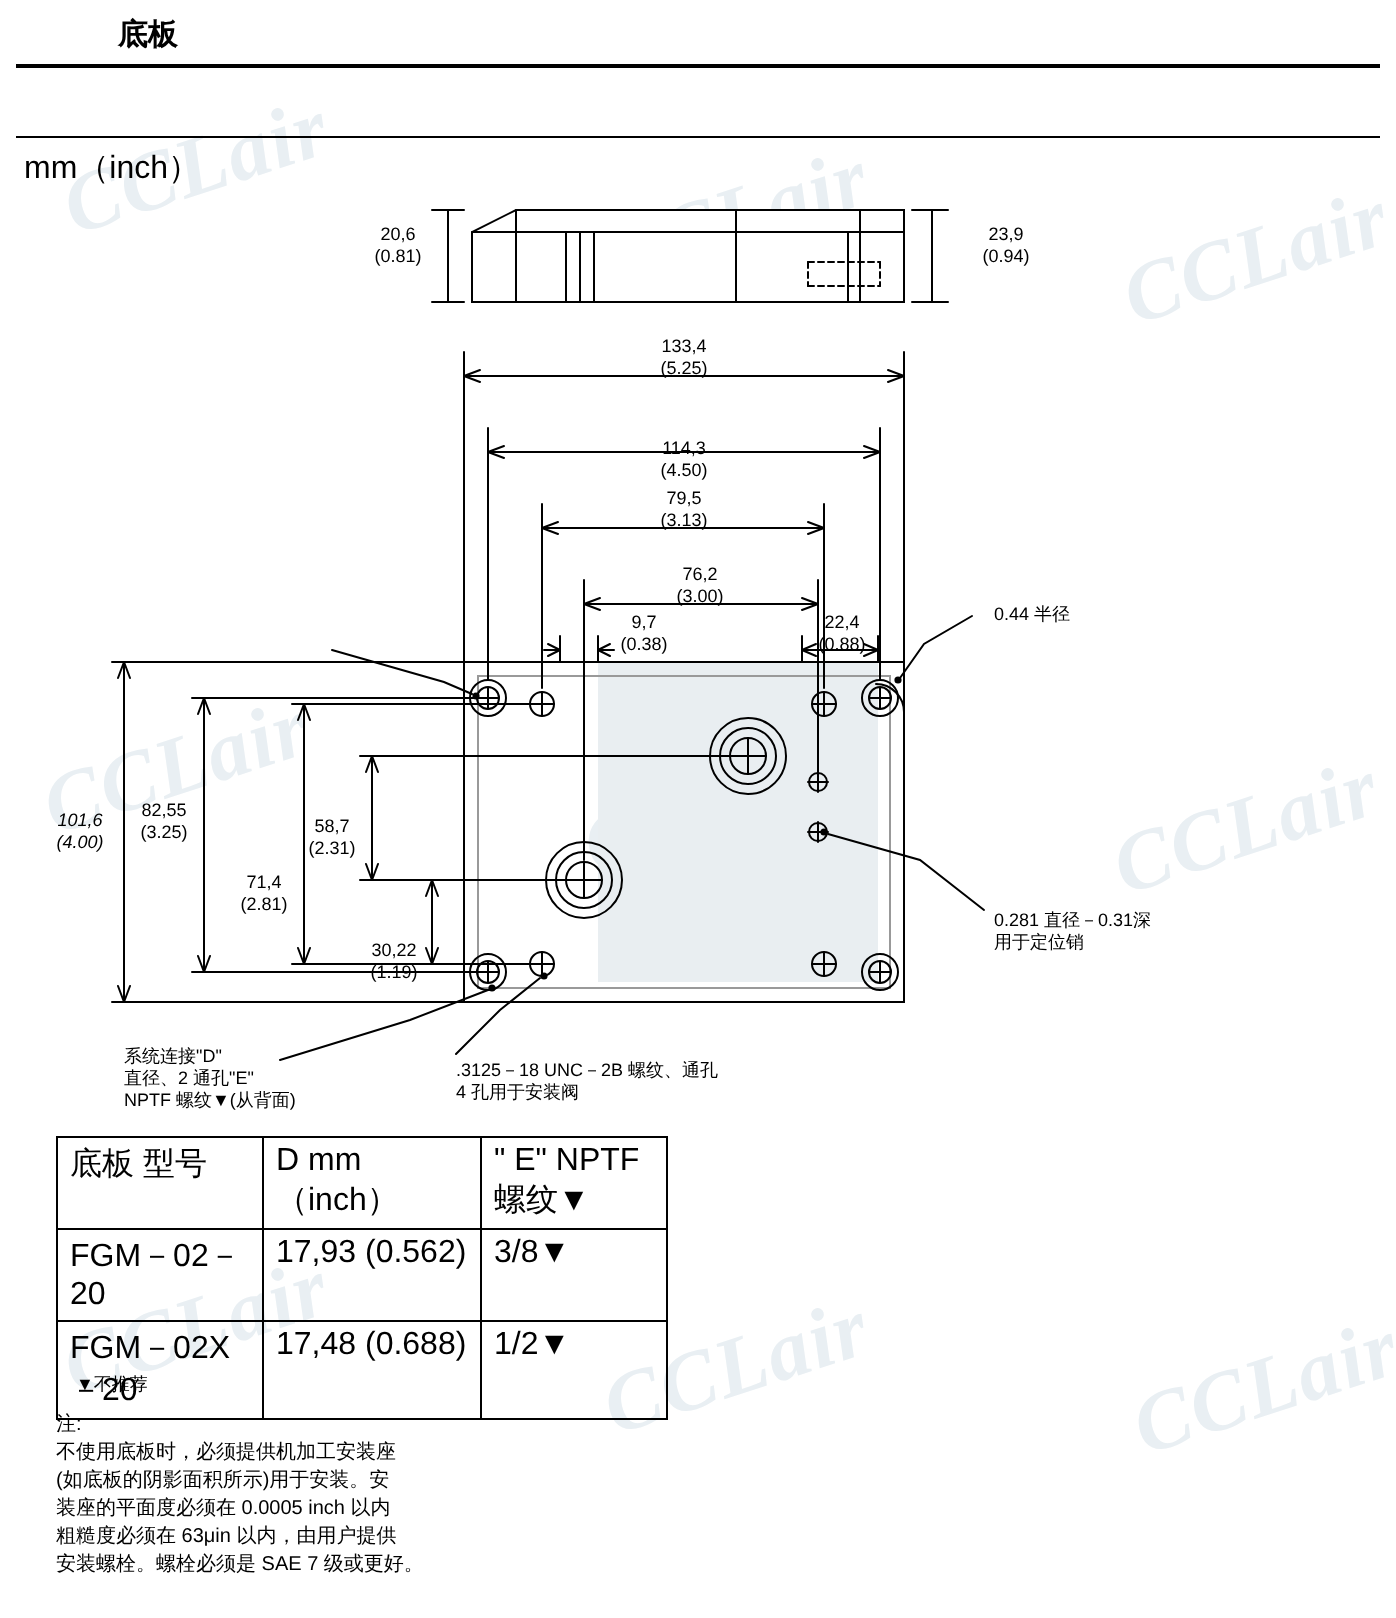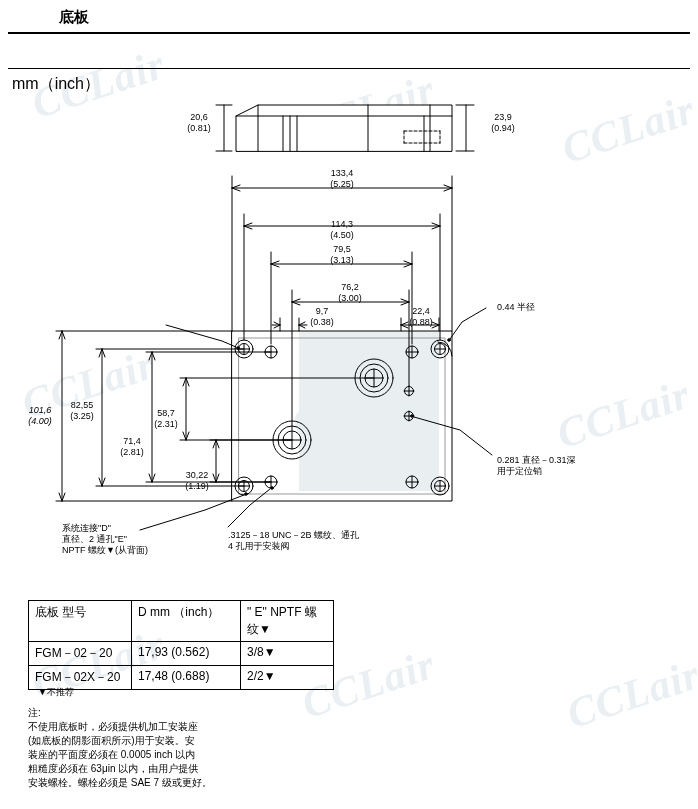--- a/index.html
+++ b/index.html
@@ -35,21 +35,21 @@
   .hr1{position:absolute;left:8px;top:32px;width:682px;height:2px;background:#000;}
   .model{position:absolute;left:12px;top:46px;font-size:14px;letter-spacing:1px;}
   .hr2{position:absolute;left:8px;top:68px;width:682px;height:1px;background:#000;}
   .unit{position:absolute;left:12px;top:74px;font-size:16px;}
 
   
   .lbl{position:absolute;font-size:9px;line-height:11px;white-space:pre;}
   .lbl.c{text-align:center;}
 
   
-  .tbl{position:absolute;left:28px;top:600px;border-collapse:collapse;font-size:12px;}
+  .tbl{position:absolute;left:28px;top:568px;border-collapse:collapse;font-size:16px;}
   .tbl td,.tbl th{border:1px solid #000;padding:3px 6px;text-align:left;font-weight:normal;vertical-align:top;}
   .tbl th{height:30px;}
   .tbl .c0{width:90px;}
   .tbl .c1{width:96px;}
   .tbl .c2{width:80px;}
   .note-star{position:absolute;left:38px;top:686px;font-size:9px;}
   .notes{position:absolute;left:28px;top:706px;font-size:10px;line-height:14px;}
 </style>
 </head>
 <body>
@@ -310,21 +310,21 @@
     </thead>
     <tbody>
       <tr>
         <td>FGM－02－20</td>
         <td>17,93 (0.562)</td>
         <td>3/8▼</td>
       </tr>
       <tr>
         <td>FGM－02X－20</td>
         <td>17,48 (0.688)</td>
-        <td>2/2▼</td>
+        <td>1/2▼</td>
       </tr>
     </tbody>
   </table>
 
   <div class="note-star">▼不推荐</div>
   <div class="notes" style="white-space:pre;">注:
 不使用底板时，必须提供机加工安装座
 (如底板的阴影面积所示)用于安装。安
 装座的平面度必须在 0.0005 inch 以内
 粗糙度必须在 63μin 以内，由用户提供

